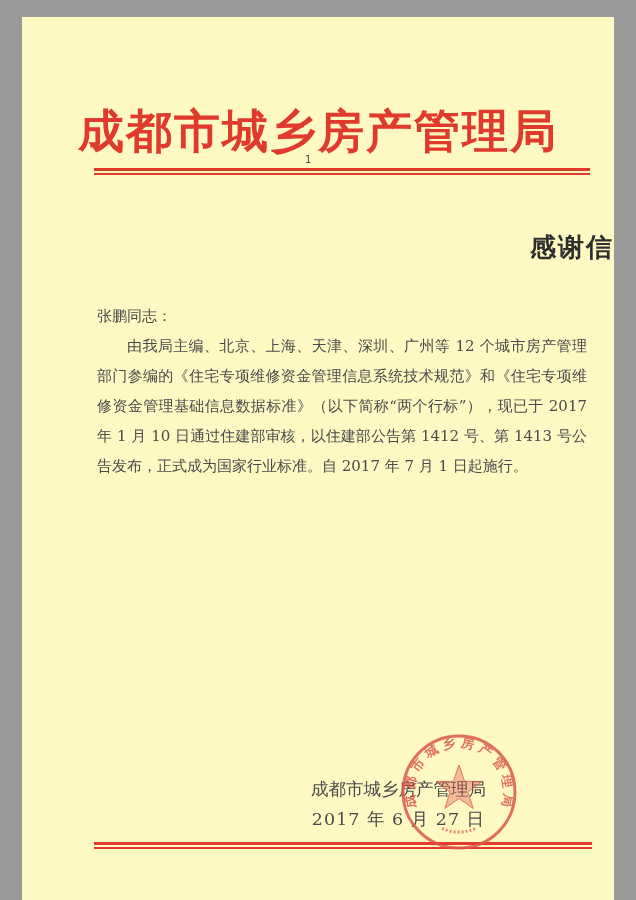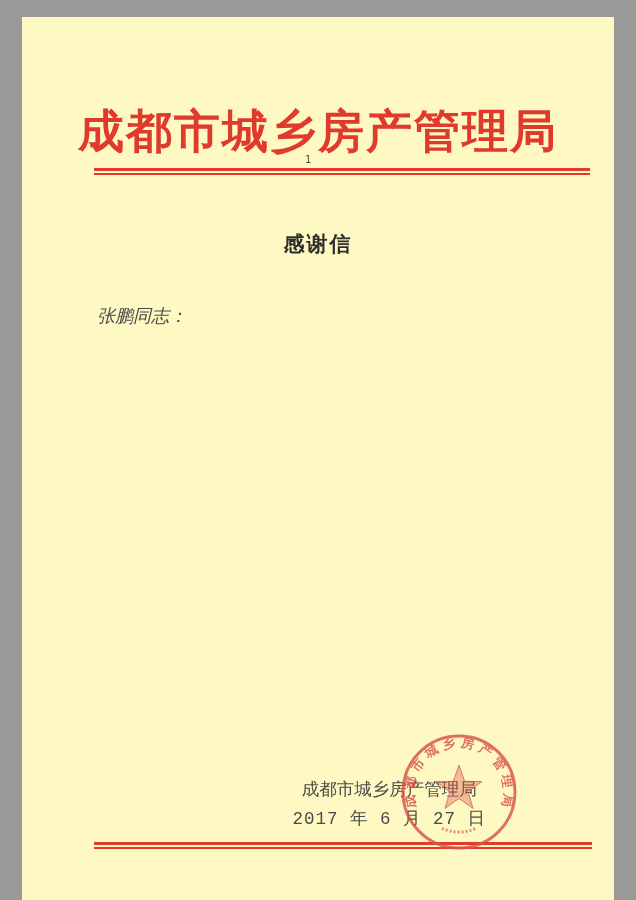--- a/index.html
+++ b/index.html
@@ -29,42 +29,41 @@
     position:absolute;
     height:2px;
     border-top:3px solid #e23b2c;
     border-bottom:2px solid #e23b2c;
   }
   .rule-top{top:151px;left:72px;width:496px;}
   .rule-bottom{top:825px;left:72px;width:498px;}
   
   .letter-title{
     position:absolute;top:213px;left:0;right:0;
-    text-align:center;
-    font-size:21px;font-weight:bold;
+    text-align:right;
+    font-size:26px;font-weight:bold;
     color:#2e2e2e;letter-spacing:2px;
   }
   .letter-body{
     position:absolute;top:284px;left:75px;width:490px;
-    font-size:18px;line-height:30px;
+    font-size:15px;line-height:30px;
     color:#4a4a4a;
     text-align:justify;
-    font-style:italic;
   }
   .salutation{margin:0;}
   .para{margin:0;text-indent:2em;}
   
   .sign-block{
     position:absolute;top:757px;right:128px;
     text-align:center;
     font-size:17.5px;line-height:30px;
     color:#4a4a4a;
     white-space:nowrap;
   }
-  .sign-date{letter-spacing:1px;font-family:Liberation Mono, monospace;}
+  .sign-date{letter-spacing:1px;}
   
   .seal{
     position:absolute;left:375px;top:713px;
     width:124px;height:124px;
     opacity:.82;
     z-index:5;
     pointer-events:none;
   }
   .seal text{
     font-family:"DejaVu Serif","Liberation Serif",serif;
@@ -79,20 +78,21 @@
   <div class="letterhead-title">成都市城乡房产管理局</div>
 
   <div class="page-number">1</div>
 
   <div class="double-rule rule-top"></div>
 
   <div class="letter-title">感谢信</div>
 
   <div class="letter-body">
     <p class="salutation">张鹏同志：</p>
+    <p class="para">由我局主编、北京、上海、天津、深圳、广州等 12 个城市房产管理部门参编的《住宅专项维修资金管理信息系统技术规范》和《住宅专项维修资金管理基础信息数据标准》（以下简称“两个行标”），现已于 2017 年 1 月 10 日通过住建部审核，以住建部公告第 1412 号、第 1413 号公告发布，正式成为国家行业标准。自 2017 年 7 月 1 日起施行。</p>
   </div>
 
   <div class="sign-block">
     <div class="sign-name">成都市城乡房产管理局</div>
     <div class="sign-date">2017 年 6 月 27 日</div>
   </div>
 
   <svg class="seal" viewBox="0 0 124 124">
     <circle cx="62" cy="62" r="56" fill="none" stroke="#d9534a" stroke-width="3"></circle>
     <polygon points="62,35 67.6,51.3 84.8,51.6 71.0,61.9 76.1,78.4 62,68.5 47.9,78.4 53.0,61.9 39.2,51.6 56.4,51.3" fill="#d9534a" fill-opacity="0.45" stroke="#d9534a" stroke-width="1"></polygon>

